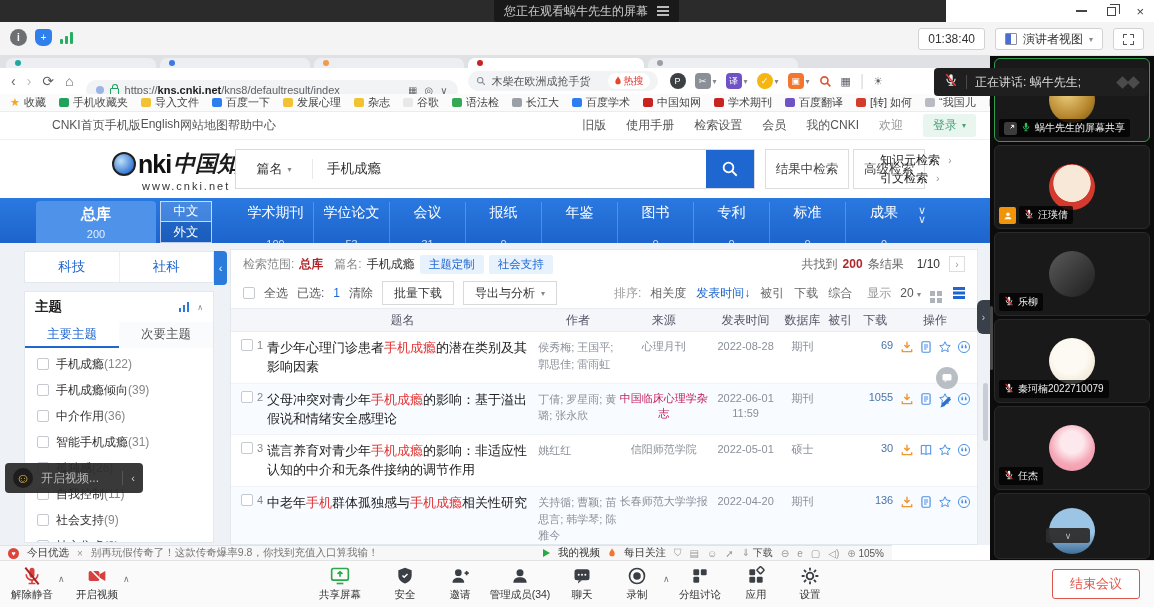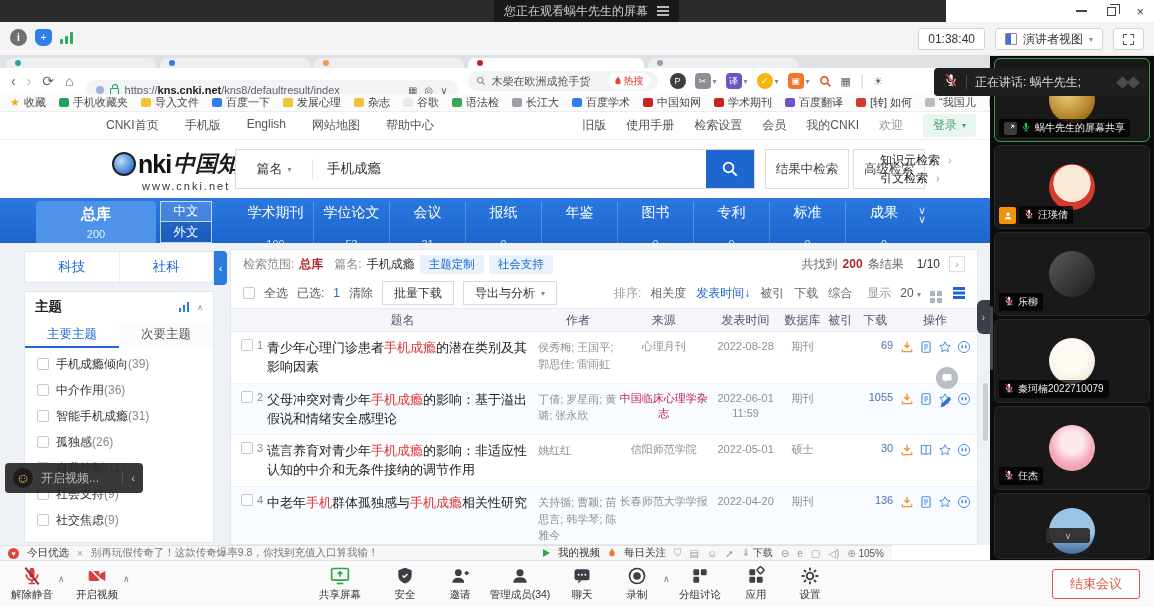--- a/index.html
+++ b/index.html
@@ -59,21 +59,21 @@
   .btool { display:flex; align-items:center; gap:9px; margin-left:12px; }
   .bt { width:16px; height:16px; border-radius:4px; color:#fff; font-size:9px; display:flex; align-items:center; justify-content:center; }
   .bt-c { border-radius:50%; }
 
   .bookmarks { position:absolute; left:0; top:38px; width:990px; height:18px; background:#fbfbfc; border-bottom:1px solid #ececee; display:flex; align-items:center; gap:13px; padding:0 10px; font-size:11px; color:#454545; white-space:nowrap; overflow:hidden; }
   .bm { display:flex; align-items:center; gap:4px; }
   .bmic { width:10px; height:9px; border-radius:2px; display:inline-block; }
   .star { color:#f5a623; font-size:11px; }
 
   .cnki-topnav { position:absolute; left:0; top:56px; width:990px; height:28px; background:#fff; border-bottom:1px solid #f1f1f1; display:flex; align-items:center; font-size:12px; color:#555; }
-  .tn-left { display:flex; gap:26px; margin-left:106px; }
+  .tn-left { display:flex; margin-left:52px; }
   .tn-right { display:flex; gap:20px; margin-left:auto; margin-right:14px; align-items:center; }
   .welcome { color:#999; }
   .loginchip { background:#e9f5ef; color:#4d9e7a; padding:3px 10px; border-radius:3px; display:flex; gap:5px; align-items:center; }
 
   .cnki-header { position:absolute; left:0; top:84px; width:990px; height:58px; background:#fff; }
   .logo { position:absolute; left:112px; top:9px; }
   .logo-row { display:flex; align-items:center; gap:2px; }
   .globe { width:24px; height:24px; border-radius:50%; background:radial-gradient(circle at 35% 35%, #bfe0f7, #3b7bd6 70%, #1c4f9c); border:2px solid #222; }
   .logo-latin { font-size:25px; font-weight:bold; color:#111; letter-spacing:-1px; }
   .logo-cn { font-family:"Liberation Serif","DejaVu Serif",serif; font-style:italic; font-weight:bold; font-size:22px; color:#1a1a1a; }
@@ -518,20 +518,24 @@
                 <i style="height:10px"></i>
               </span>
             <span class="caret">∧</span>
           </span>
         </div>
         <div class="subtabs">
           <div class="on">主要主题</div>
           <div>次要主题</div>
         </div>
         <div class="topics" id="topics">
+            <div class="topic">
+              <span class="cb"></span>
+              <span>手机成瘾<span class="tcount">(122)</span></span>
+            </div>
             <div class="topic">
               <span class="cb"></span>
               <span>手机成瘾倾向<span class="tcount">(39)</span></span>
             </div>
             <div class="topic">
               <span class="cb"></span>
               <span>中介作用<span class="tcount">(36)</span></span>
             </div>
             <div class="topic">
               <span class="cb"></span>

